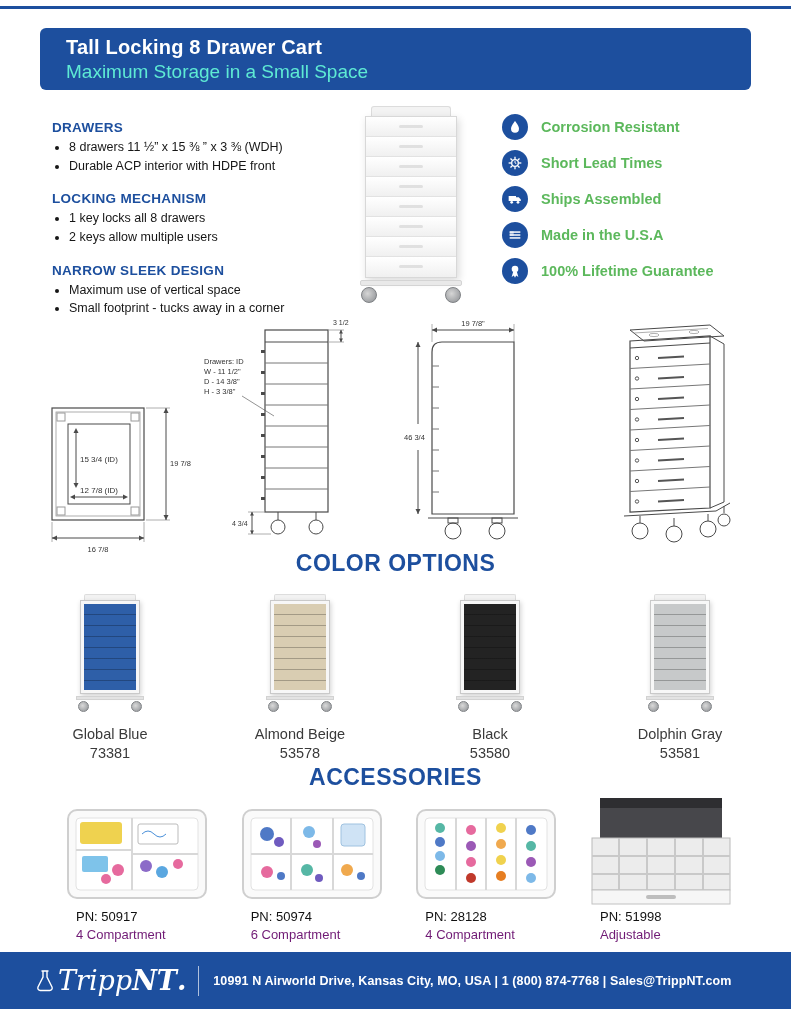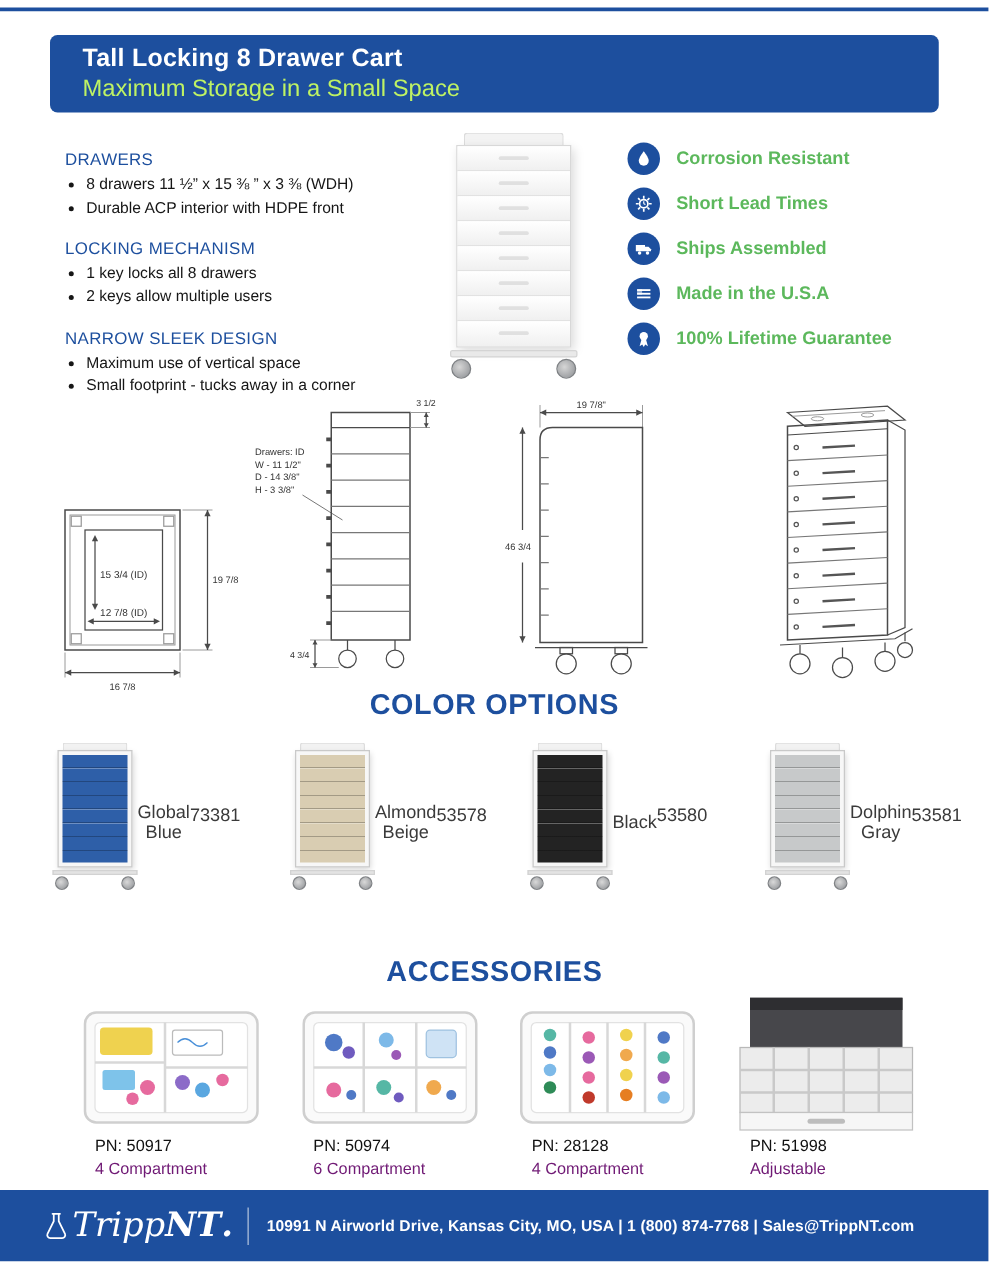--- a/index.html
+++ b/index.html
@@ -6,26 +6,26 @@
   html,body { background:#fff; }
   body { font-family:"Liberation Sans", sans-serif; }
   .page { position:relative; width:791px; height:1024px; margin:0 auto; background:#fff; overflow:hidden; }
 
   .top-rule { position:absolute; top:6px; left:0; width:100%; height:3px; background:#1d4f9e; }
 
   
   .banner { position:absolute; top:28px; left:40px; width:711px; height:62px; background:#1d4f9e;
             border-radius:6px; color:#fff; padding:8px 0 0 26px; }
   .banner-title { font-size:20px; font-weight:bold; letter-spacing:.2px; }
-  .banner-subtitle { font-size:19px; font-weight:normal; color:#bef264; margin-top:2px; }
+  .banner-subtitle { font-size:19px; font-weight:normal; color:#5eead4; margin-top:2px; }
 
   
   .features { position:absolute; left:52px; top:120px; width:300px; }
   .feature-group { margin-bottom:17px; }
-  .feature-heading { color:#1d4f9e; font-weight:normal; font-size:13.5px; letter-spacing:.3px; }
+  .feature-heading { color:#1d4f9e; font-weight:bold; font-size:13.5px; letter-spacing:.3px; }
   .features ul { list-style:disc; margin:5px 0 0 17px; }
   .features li { font-size:12.5px; color:#161616; margin-bottom:3px; line-height:1.25; }
 
   
   .hero-cart { position:absolute; left:356px; top:106px; width:110px; }
   .hc-top { width:80px; height:10px; margin:0 auto; background:#f3f3f3; border:1px solid #dcdcdc;
             border-bottom:none; border-radius:3px 3px 0 0; }
   .hc-body { width:92px; margin:0 auto; background:#fcfcfc; border:1px solid #d8d8d8;
              box-shadow:2px 3px 8px rgba(0,0,0,.15); }
   .hc-drawer { height:20px; border-bottom:1px solid #e2e2e2; position:relative;
@@ -55,21 +55,21 @@
   .drawings svg text { font-family:"Liberation Sans", sans-serif; fill:#333; }
 
   
   .section-heading { position:absolute; left:0; width:100%; text-align:center; color:#1d4f9e;
                      font-size:23px; font-weight:bold; letter-spacing:.5px; }
   .colors-heading { top:550px; }
   .acc-heading { top:764px; }
 
   
   .color-row { position:absolute; top:590px; left:42px; width:706px; display:flex; justify-content:space-between; }
-  .color-item { width:136px; display:flex; flex-direction:row; align-items:center; }
+  .color-item { width:136px; display:flex; flex-direction:column; align-items:center; }
   .mini-cart { height:122px; display:flex; flex-direction:column; align-items:center; justify-content:flex-end; }
   .mini-top { width:52px; height:6px; background:#f2f2f2; border:1px solid #ddd; border-bottom:none; border-radius:2px 2px 0 0; }
   .mini-body { width:60px; height:94px; border:1px solid #c9c9c9; background:#f7f7f7; padding:3px;
                box-shadow:1px 2px 5px rgba(0,0,0,.18); }
   .mini-drawers { width:100%; height:100%; position:relative; }
   .mini-drawers::after { content:""; position:absolute; inset:0;
       background:repeating-linear-gradient(to bottom, transparent 0 9.8px, rgba(0,0,0,.25) 9.8px 10.6px, rgba(255,255,255,.30) 10.6px 11px); }
   .mini-base { width:68px; height:4px; margin-top:2px; background:#e3e3e3; border:1px solid #d2d2d2; }
   .mini-under { display:flex; justify-content:space-between; width:64px; margin-top:1px; }
   .mini-under i { display:block; width:11px; height:11px; border-radius:50%;

